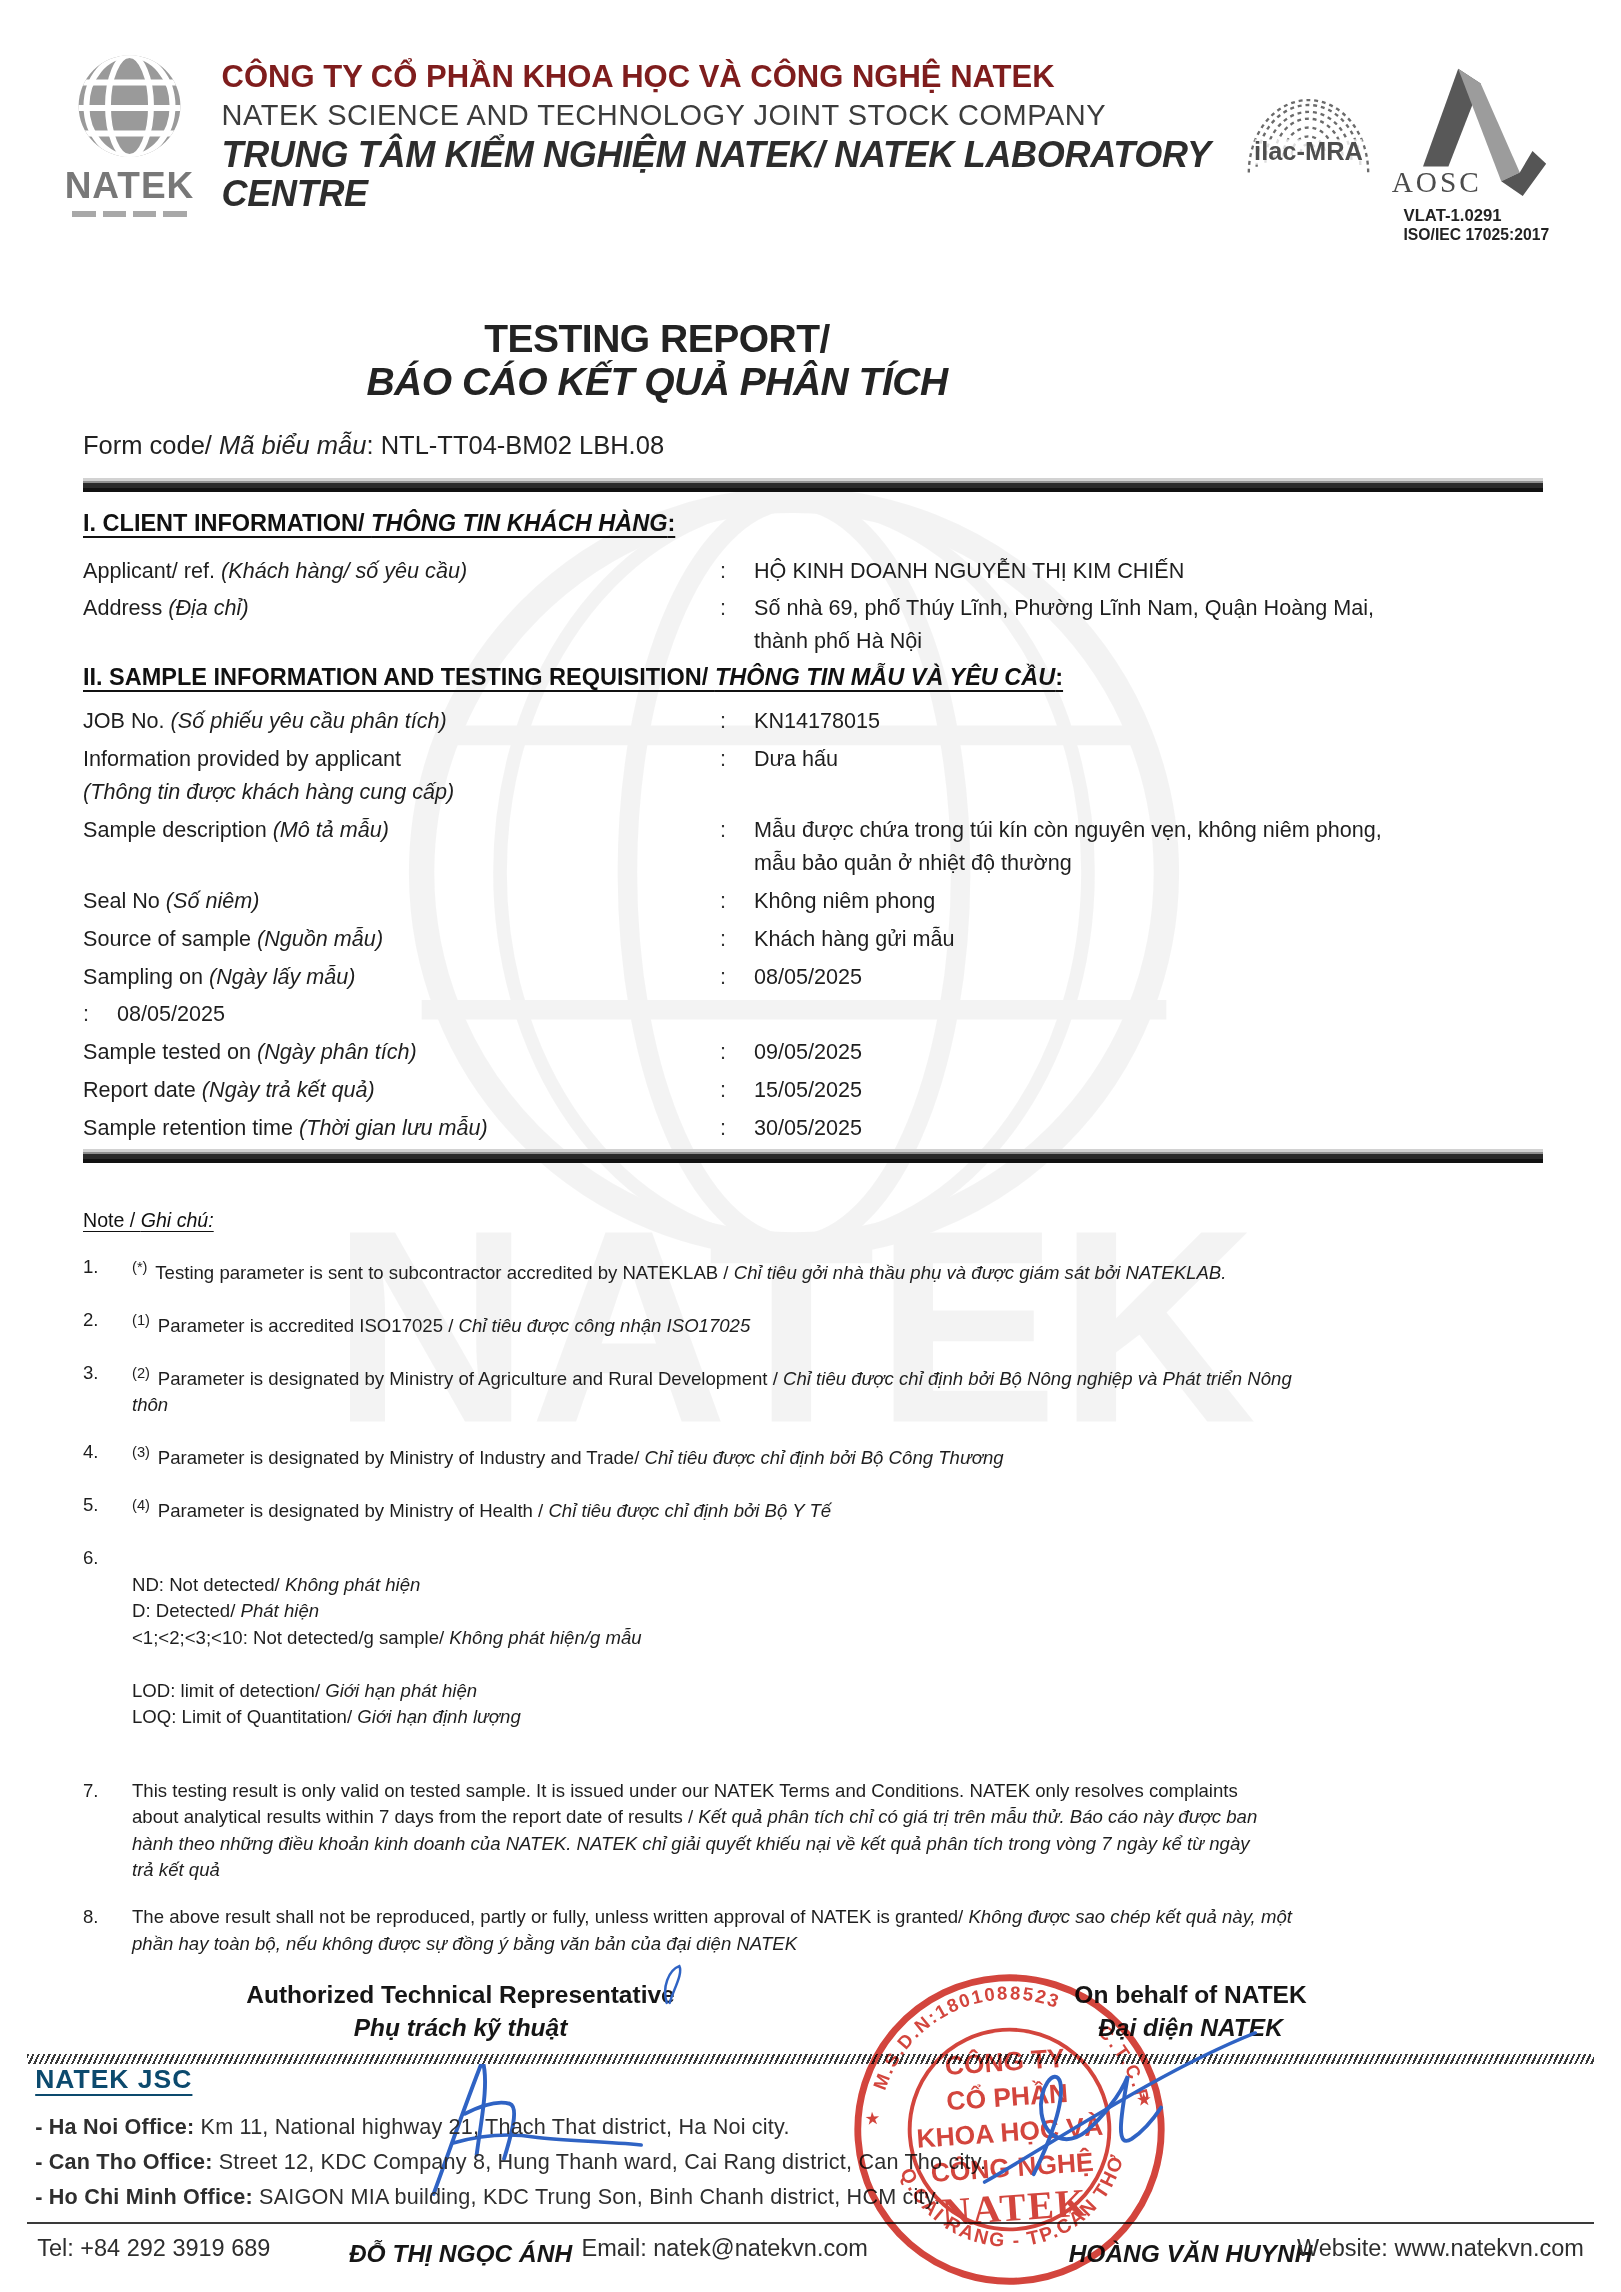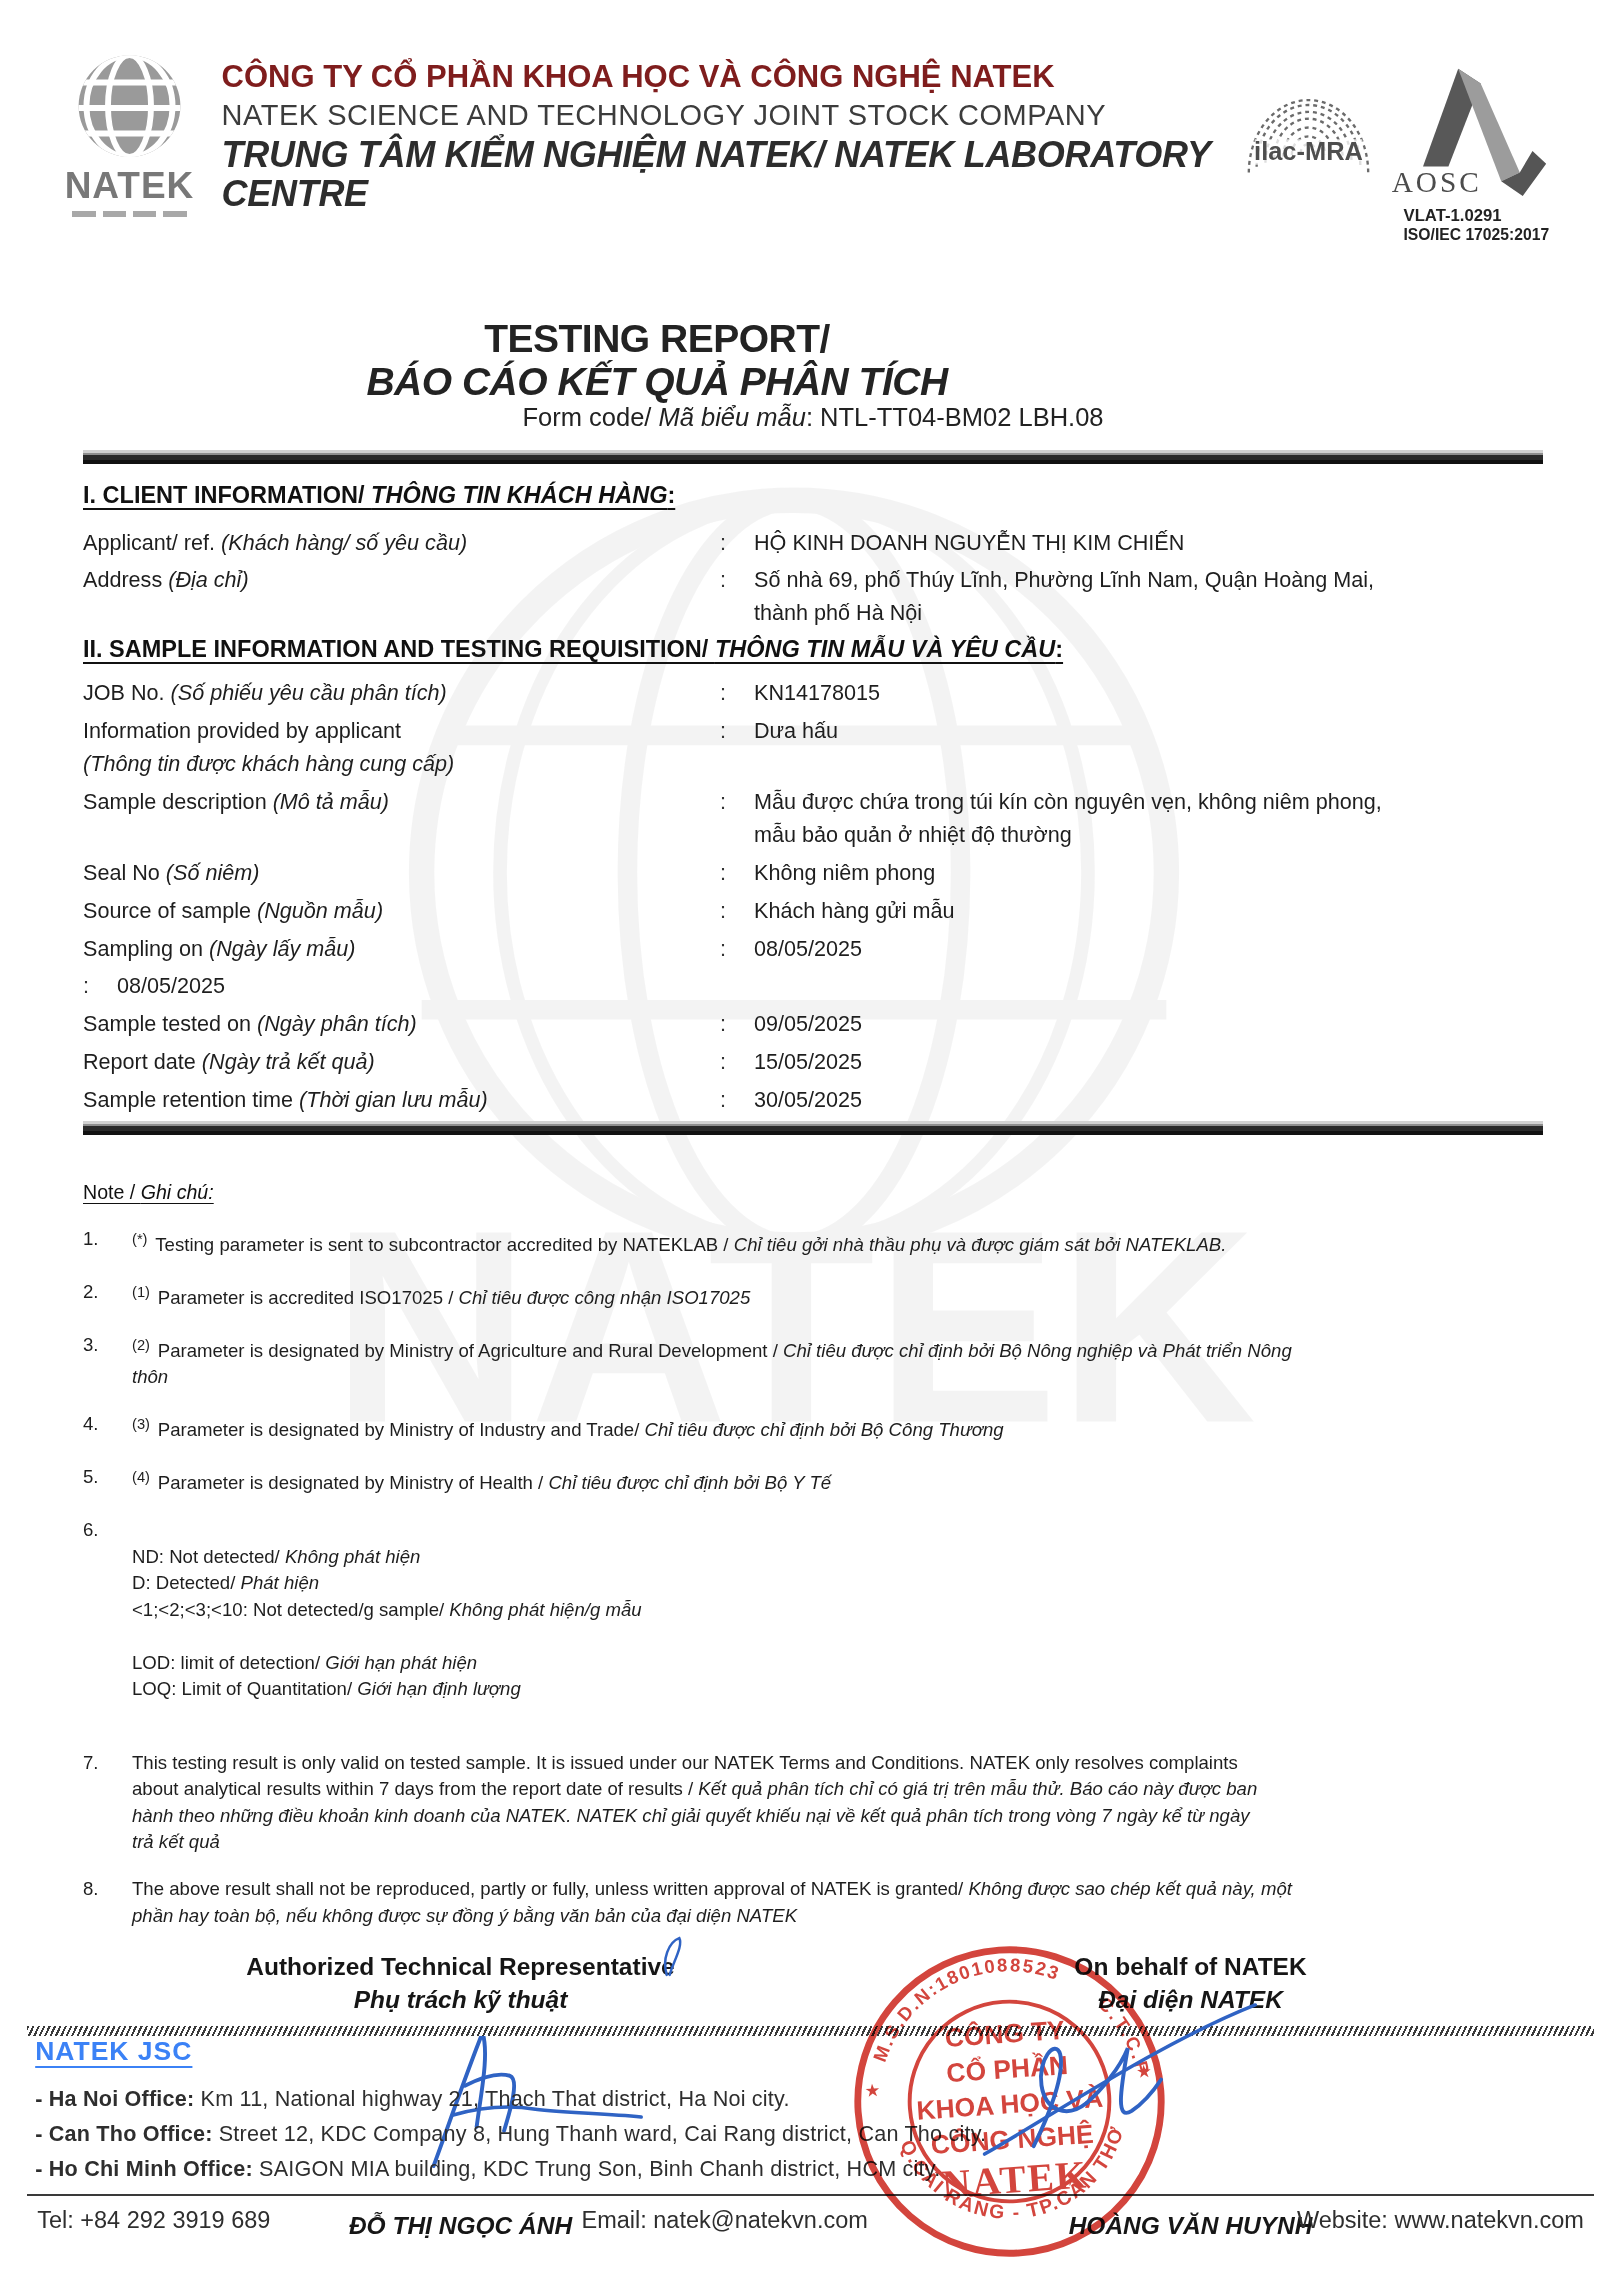--- a/index.html
+++ b/index.html
@@ -27,21 +27,21 @@
   .aosc-block { width:178px; margin-top:3.9px; text-align:left; }
   .vlat { font-size:16.7px; font-weight:bold; color:#222; margin-top:2px; padding-left:23.5px; }
   .iso  { font-size:15.7px; font-weight:bold; color:#222; padding-left:23.5px; }
 
   
   .main { padding:0 78px 0 83px; }
 
   .title { margin-top:74px; width:912px; margin-left:118px; text-align:center; }
   .title-en { font-size:39px; font-weight:bold; color:#232323; line-height:41px; letter-spacing:-0.5px; }
   .title-vi { font-size:39px; font-weight:bold; font-style:italic; color:#232323; line-height:41px; margin-top:2px; letter-spacing:-0.5px;}
-  .form-code { margin-top:0; text-align:center; font-size:25.5px; color:#222; line-height:31px; }
+  .form-code { margin-top:28px; text-align:left; font-size:25.5px; color:#222; line-height:31px; }
 
   .bar { height:13.7px; background:linear-gradient(to bottom,#d2d2d2 0 2.9px,#8f8f8f 2.9px 4.9px,#2a2a2a 4.9px 9.8px,#111 9.8px 13.7px); }
   .bar1 { margin-top:17.6px; }
   .bar2 { margin-top:4.9px; }
 
   .sec-head { font-size:23.5px; font-weight:bold; color:#111; text-decoration:underline; text-underline-offset:4.9px; text-decoration-thickness:2px; line-height:29px; }
   .sec1-head { margin-top:16.7px; }
   .sec2-head { margin-top:5.9px; }
   .it { font-style:italic; }
 
@@ -76,21 +76,21 @@
   .sig-svg { position:absolute; }
   .sig-svg path { fill:none; stroke:#2f63c4; stroke-linecap:round; }
   .left-sig { left:235px; top:71px; }
   .right-sig { left:882px; top:49px; z-index:4; }
   .flourish { left:576px; top:-15.7px; }
   .stamp { position:absolute; left:765px; top:-9.8px; width:323px; height:323px; z-index:3; mix-blend-mode:multiply; opacity:.92; transform:rotate(-4deg); }
 
   
   .footer { position:absolute; bottom:0; left:0; right:0; padding:0 27.4px 9.8px 27.4px; z-index:2; }
   .hatch { height:9.8px; background:repeating-linear-gradient(115deg,#3a3a3a 0 2px,#ffffff 2px 4.9px); }
-  .f-company { margin-top:0; font-size:26.5px; font-weight:bold; color:#3b82f6; text-decoration:underline; text-underline-offset:5.9px; text-decoration-thickness:2px; letter-spacing:1px; padding-left:7.8px; }
+  .f-company { margin-top:0; font-size:26.5px; font-weight:bold; color:#0c4a6e; text-decoration:underline; text-underline-offset:5.9px; text-decoration-thickness:2px; letter-spacing:1px; padding-left:7.8px; }
   .f-offices { margin-top:13.7px; padding-left:7.8px; }
   .f-office { font-size:21.6px; color:#2e2e2e; line-height:35px; letter-spacing:0.2px; }
   .f-office b { letter-spacing:0.2px; }
   .f-line { margin-top:7.8px; border-top:2.9px solid #3a3a3a; }
   .f-contact { display:flex; justify-content:space-between; align-items:center; padding:11.8px 9.8px 3.9px 9.8px; font-size:23.5px; color:#2e2e2e; }
   .f-email { margin-right:118px; }
 
   .stamp text { fill:#cf352c; }
 </style>
 </head>

